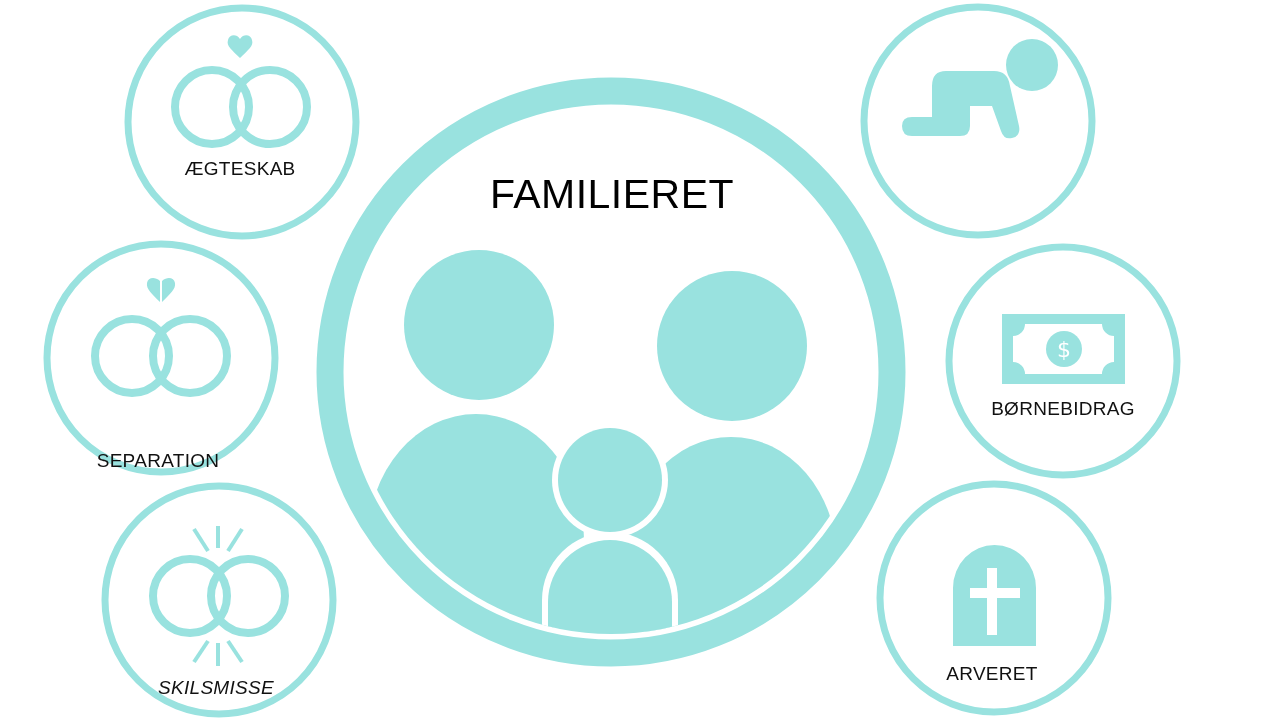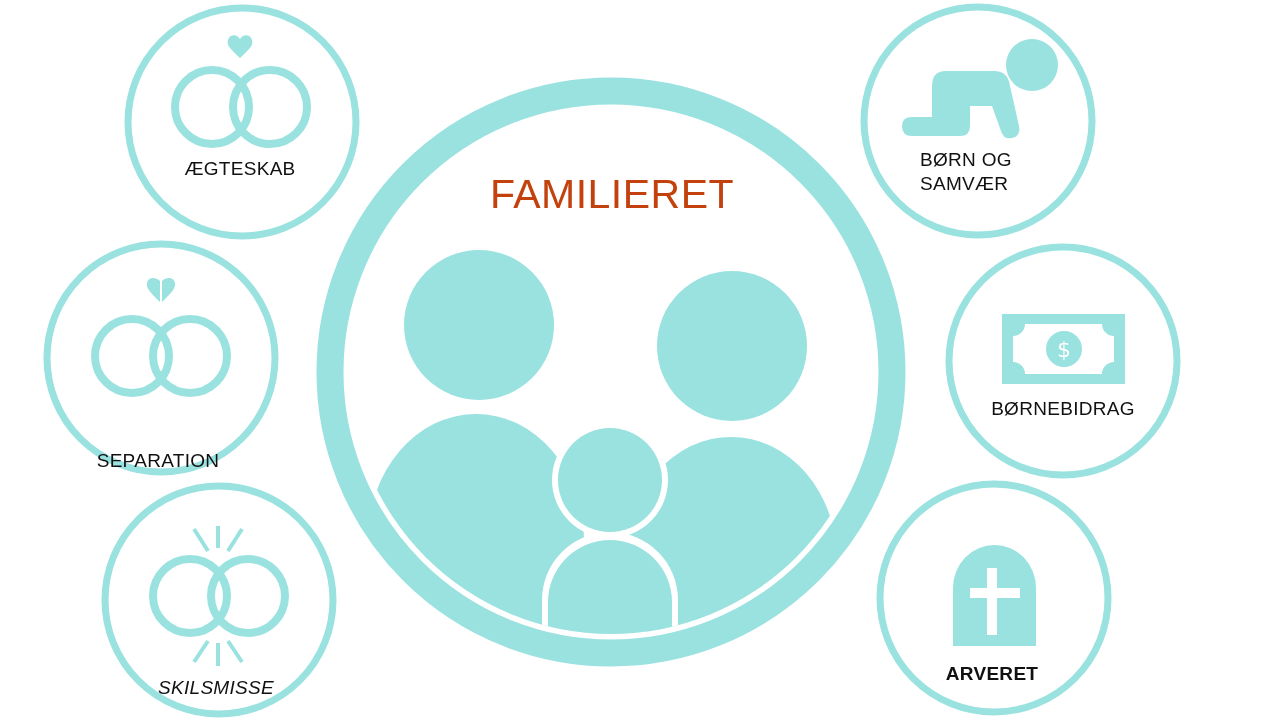--- a/index.html
+++ b/index.html
@@ -26,21 +26,21 @@
       position: absolute;
       color: #111111;
       font-size: 19px;
       letter-spacing: 0.3px;
       white-space: nowrap;
       line-height: 24px;
       font-weight: 400;
     }
     .title {
       position: absolute;
-      color: #c2410c;
+      color: #000000;
       font-size: 41px;
       letter-spacing: 0.5px;
       white-space: nowrap;
       line-height: 48px;
     }
     .center-x { transform: translateX(-50%); text-align: center; }
     .topic { cursor: pointer; }
   </style>
 </head>
 <body>
@@ -136,21 +136,17 @@
   </svg>
 
   <div class="title center-x" style="left:612px; top:170px;">FAMILIERET</div>
 
   <div class="lbl center-x" style="left:240px; top:157px;">ÆGTESKAB</div>
 
   <div class="lbl center-x" style="left:158px; top:409px;margin-top:40px;">SEPARATION</div>
 
   <div class="lbl center-x" style="left:216px; top:676px;font-style:italic;">SKILSMISSE</div>
 
-  <div class="lbl" style="left:920px; top:148px;">
-    <div>BØRN OG</div>
-    <div>SAMVÆR</div>
-  </div>
 
   <div class="lbl center-x" style="left:1063px; top:397px;text-align:right;">BØRNEBIDRAG</div>
 
-  <div class="lbl center-x" style="left:992px; top:662px;font-weight:bold;">ARVERET</div>
+  <div class="lbl center-x" style="left:992px; top:662px;">ARVERET</div>
 </div>
 
 </body></html>

